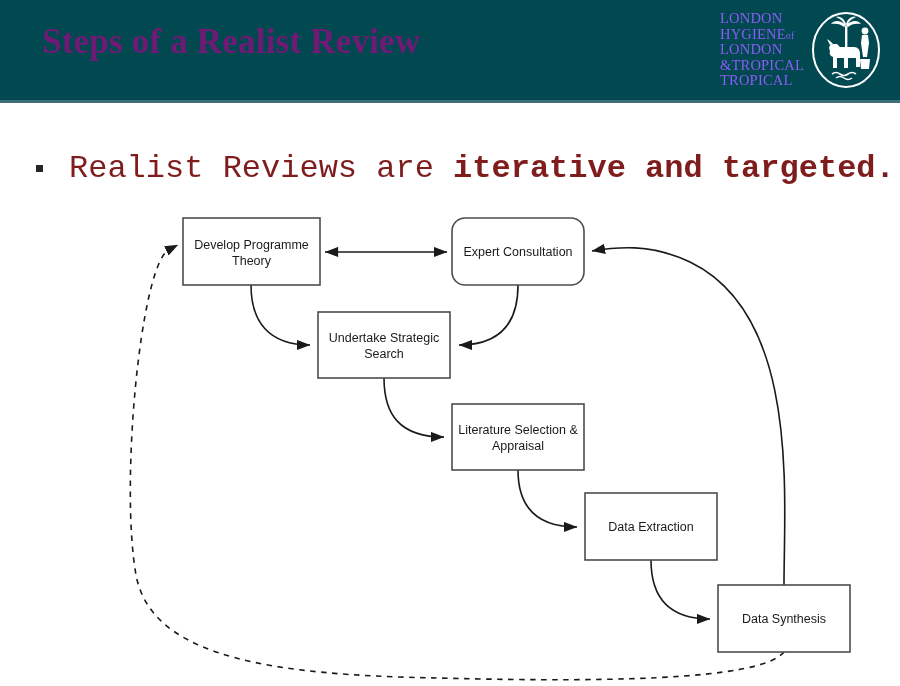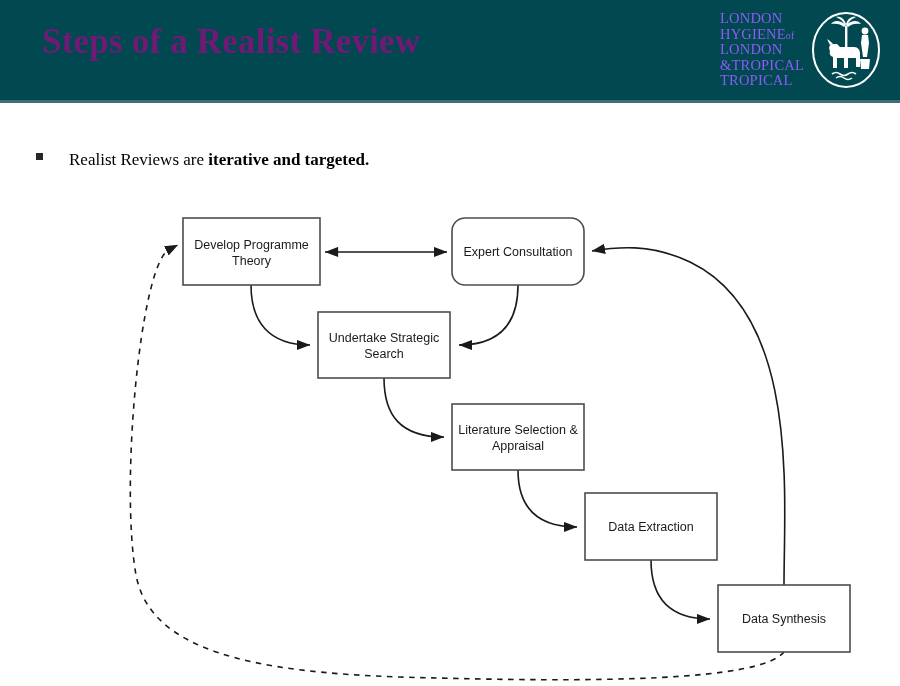--- a/index.html
+++ b/index.html
@@ -88,23 +88,23 @@
     width: 7px;
     height: 7px;
     background: #262626;
     display: inline-block;
     margin-right: 26px;
     position: relative;
     top: -5px;
     flex: none;
   }
   #bullet-text {
-    font-family: Liberation Serif, serif;
-    font-size: 17px;
-    color: #000000;
+    font-family: Liberation Mono, monospace;
+    font-size: 32px;
+    color: #7f1d1d;
     white-space: nowrap;
   }
   #bullet-text b { font-weight: 700; }
 
   
   #diagram {
     position: absolute;
     left: 0;
     top: 195px;
     width: 752px;

